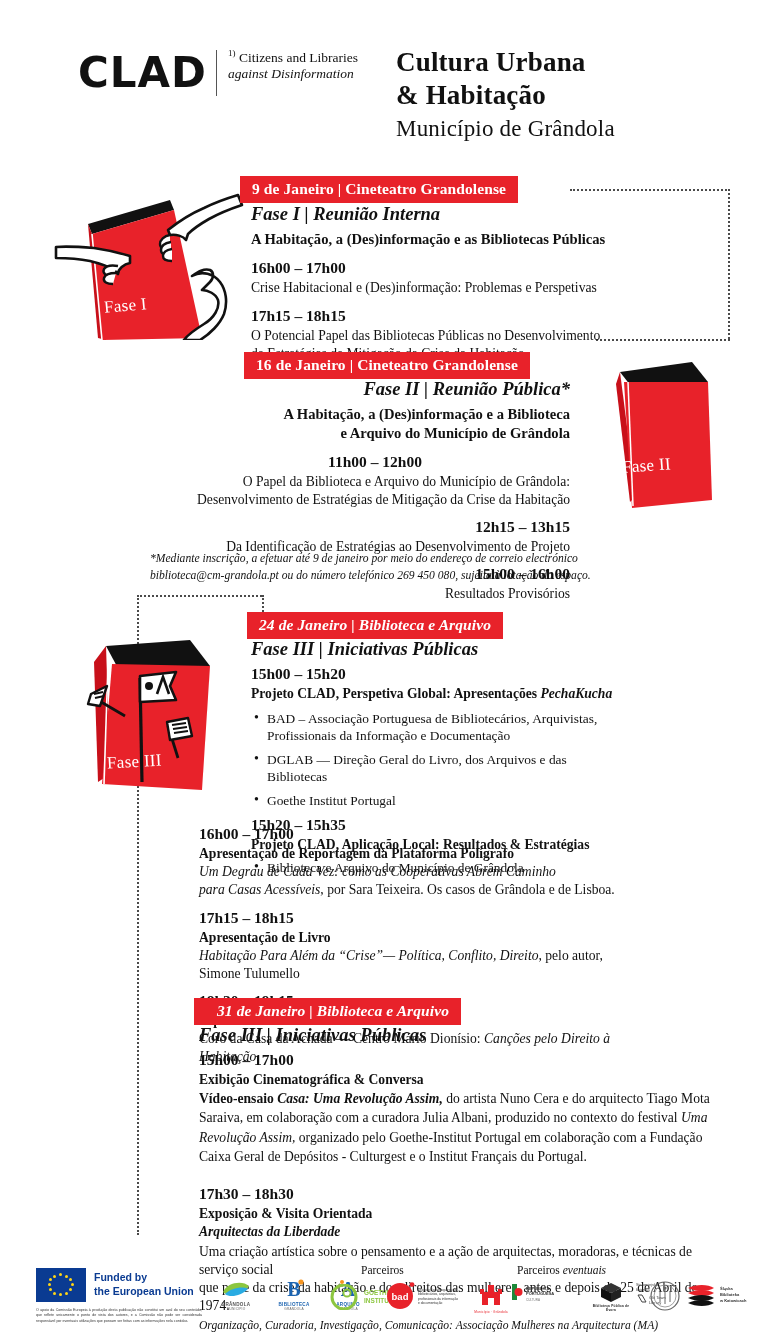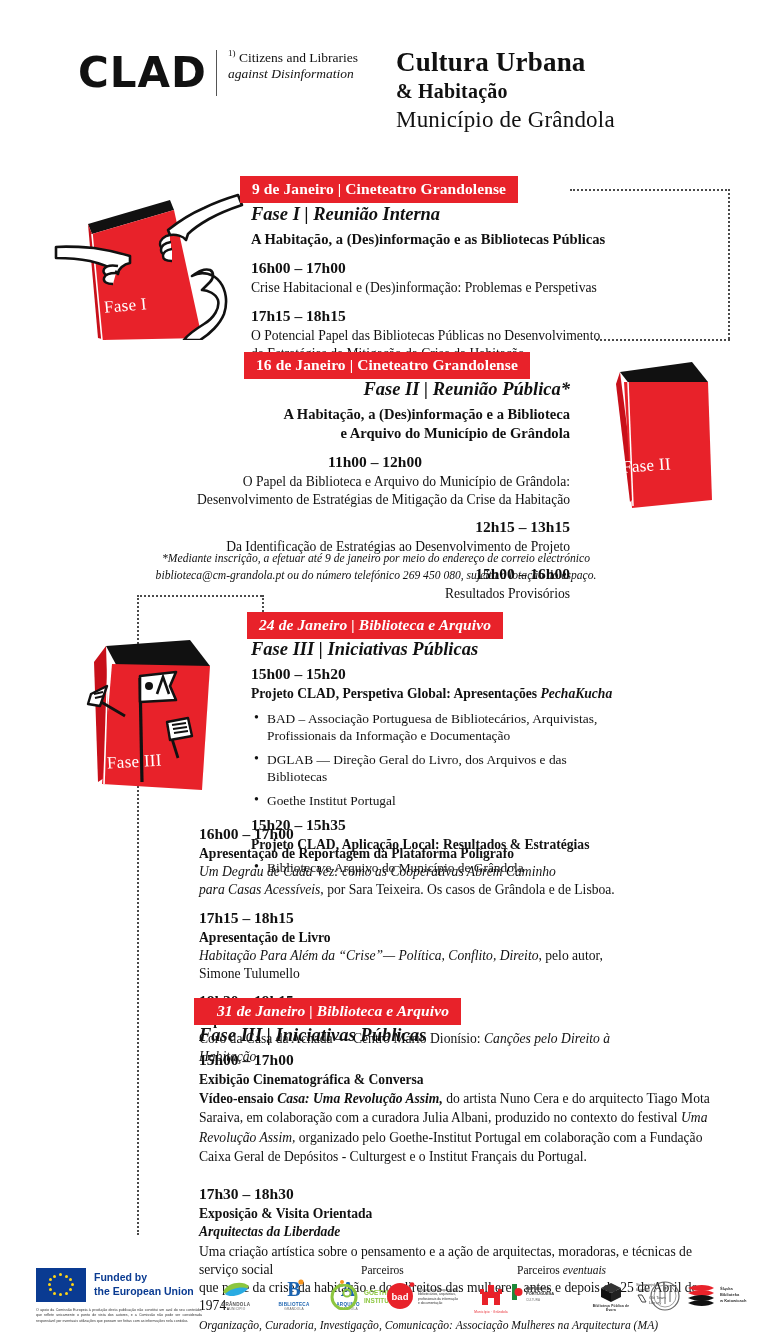--- a/index.html
+++ b/index.html
@@ -15,21 +15,21 @@
   .clad-logo{position:absolute;left:78px;top:10px;font-family:"DejaVu Sans", sans-serif;
     font-weight:bold;font-size:42px;letter-spacing:1px;color:#111;}
   .clad-rule{position:absolute;left:216px;top:12px;width:1px;height:46px;background:#555;}
   .clad-sub{position:absolute;left:228px;top:10px;width:150px;line-height:1.25;}
   .clad-sub .l1{font-size:13.5px;}
   .clad-sub .l1 sup{font-size:9px;vertical-align:super;}
   .clad-sub .l2{font-size:13.5px;font-style:italic;}
 
   .title-block{position:absolute;left:396px;top:8px;width:364px;}
   .title-block .t1{font-size:27px;font-weight:bold;line-height:1.22;letter-spacing:.2px;}
-  .title-block .t2{font-size:20px;font-weight:bold;line-height:1.22;letter-spacing:.2px;}
+  .title-block .t2{font-size:27px;font-weight:bold;line-height:1.22;letter-spacing:.2px;}
   .title-block .t3{font-size:23px;font-weight:normal;line-height:1.3;margin-top:2px;letter-spacing:.2px;}
 
   
   .dots-h{position:absolute;height:0;border-top:2px dotted #4a4a4a;}
   .dots-v{position:absolute;width:0;border-left:2px dotted #4a4a4a;}
 
   
   .datebar{position:absolute;background:#e8222a;color:#ffffff;font-weight:bold;
     font-size:15.5px;font-style:italic;padding:4px 12px 5px 12px;white-space:nowrap;letter-spacing:.1px;}
   .datebar.up{font-style:normal;}
@@ -40,21 +40,21 @@
   .sub{font-size:14.6px;font-weight:bold;line-height:1.3;}
   .time{font-size:15.5px;font-weight:bold;line-height:1.35;}
   .desc{font-size:13.6px;line-height:1.32;}
   .desc.b{font-weight:bold;}
   .it{font-style:italic;}
   .note{font-size:11.6px;font-style:italic;line-height:1.45;}
   .bullets{margin:2px 0 0 0;padding:0;list-style:none;}
   .bullets li{font-size:13.4px;line-height:1.3;padding-left:16px;position:relative;margin-bottom:6px;}
   .bullets li:before{content:"•";position:absolute;left:3px;top:-1px;font-size:14px;}
   .ra{text-align:right;}
-  .ctr{text-align:center;}
+  .ctr{text-align:left;}
 
   
   .book-wrap{position:absolute;}
   .book-label{position:absolute;color:#fff;font-size:17px;font-weight:normal;
     font-family:"Liberation Serif", serif;letter-spacing:.3px;}
 
   
   .footer{position:absolute;left:0;top:1258px;width:621px;height:83px;}
   .eu-flag{position:absolute;left:36px;top:10px;width:50px;height:34px;background:#0a3b92;}
   .eu-star{position:absolute;width:3px;height:3px;background:#ffd617;border-radius:50%;}

